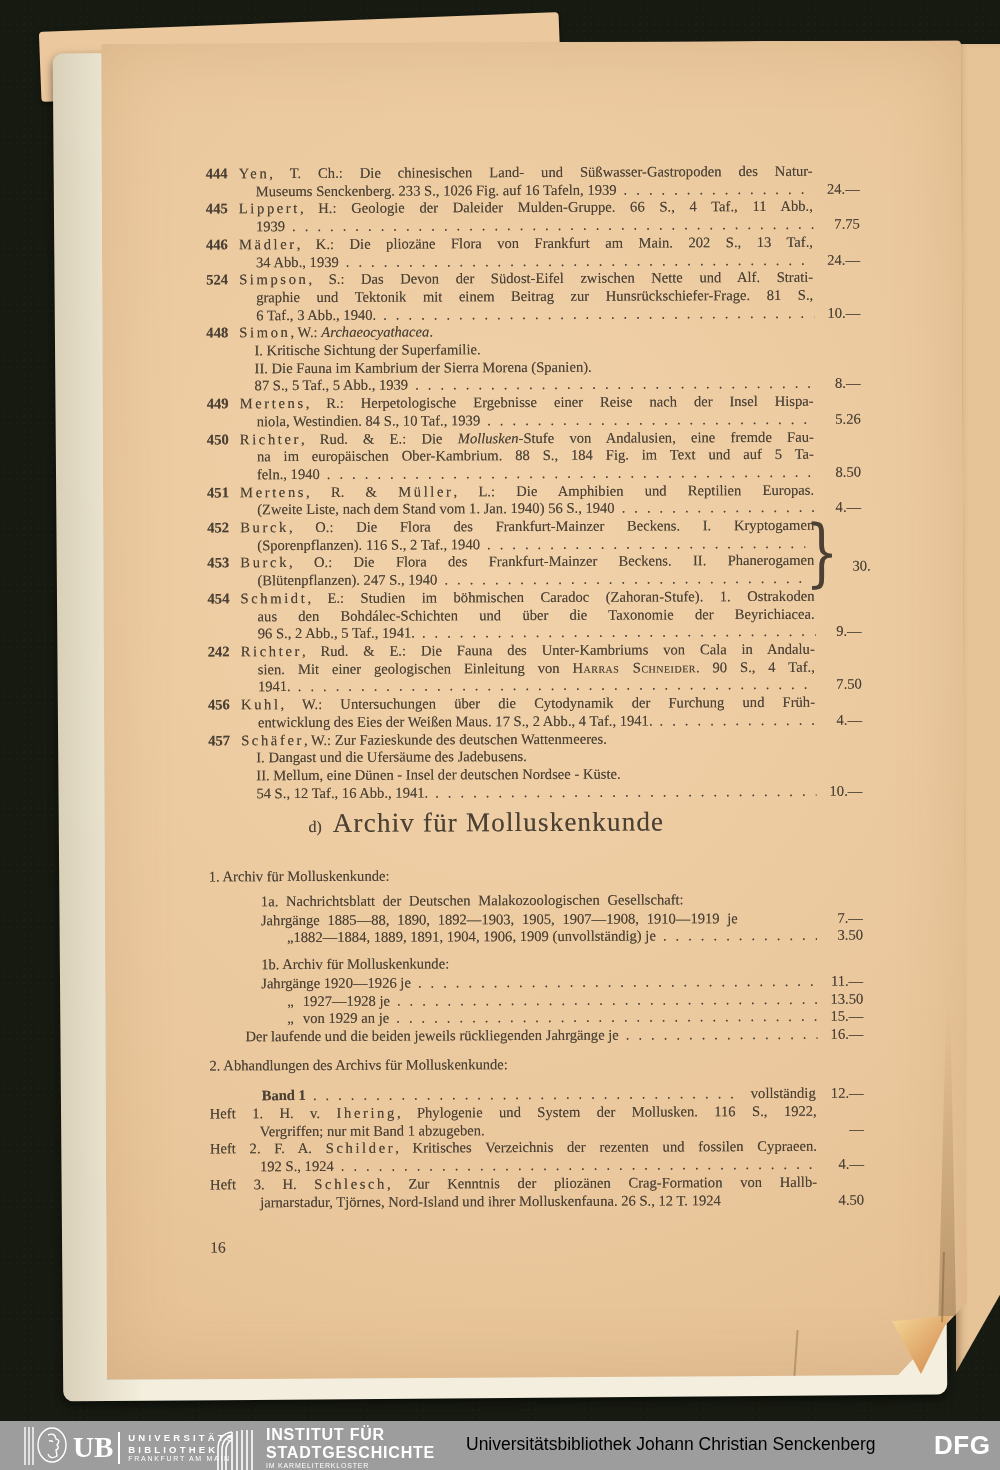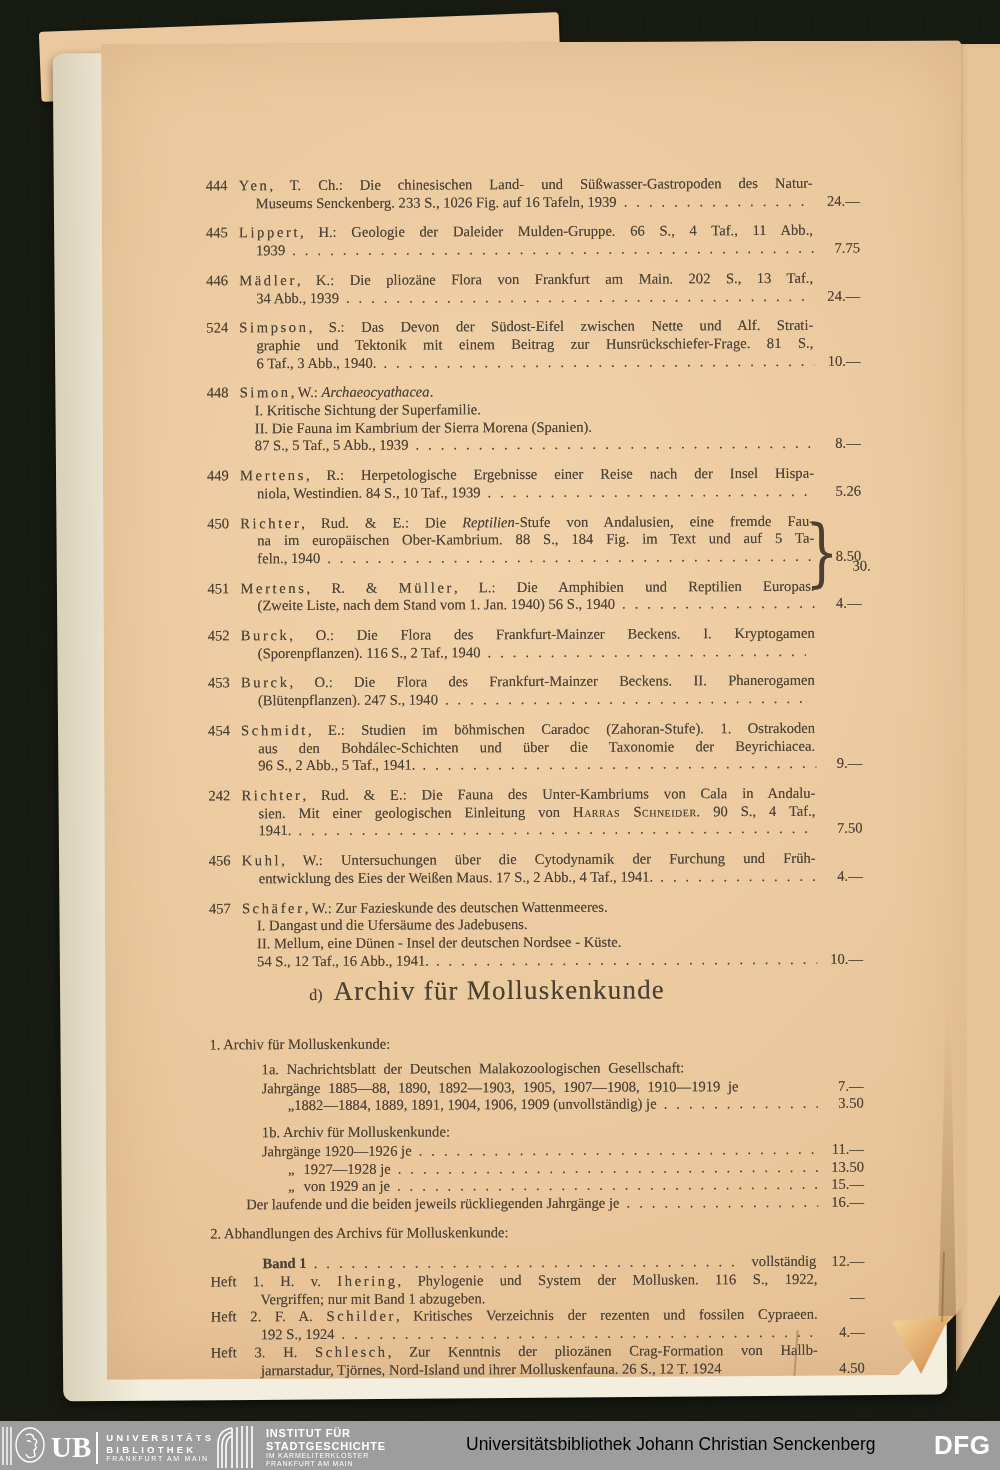--- a/index.html
+++ b/index.html
@@ -37,21 +37,21 @@
   
   .content{position:absolute;left:104px;top:122px;width:654px;
     font-size:14.6px;line-height:17.7px;color:#4a4034;
     text-shadow:0 0 .4px rgba(74,64,52,.55);}
   #entries{position:relative;}
   .line{position:relative;}
   .l1{padding-left:50px;}
   .l2{padding-left:48px;}
   .j{text-align:justify;text-align-last:justify;padding-right:47px;}
   .f{display:flex;align-items:baseline;}
-  .num{display:inline-block;width:33px;font-weight:400;margin-top:12px;}
+  .num{display:inline-block;width:33px;font-weight:700;}
   .sp{letter-spacing:2.6px;}
   .it{font-style:italic;}
   .sc{font-variant:small-caps;letter-spacing:.5px;}
   .bd{font-weight:700;}
   .txt{white-space:pre;}
   .dots{flex:1 1 auto;overflow:hidden;white-space:nowrap;letter-spacing:9px;padding-left:7px;}
   .fill{flex:1 1 auto;}
   .price{flex:0 0 46px;text-align:right;white-space:nowrap;}
   .tail{padding:0 2px 0 10px;white-space:nowrap;}
   .brace{position:absolute;left:598px;display:flex;align-items:center;}
@@ -66,29 +66,29 @@
   .rml{margin-left:52px;}
   .rml36{margin-left:36px;}
   .q{display:inline-block;width:68px;padding-left:26px;box-sizing:border-box;}
   .band-row{display:flex;align-items:baseline;margin:13px 0 0 52px;}
   .gap-b{margin-top:9px;}
   .gap-s2{margin-top:11px;}
   .pageno{margin-top:27px;font-size:15.5px;}
   
   .footer{position:absolute;left:0;top:1421px;width:1000px;height:49px;background:#9d9d9d;
     font-family:"Liberation Sans",sans-serif;color:#fff;}
-  .f-ub{position:absolute;left:0;top:4px;display:flex;align-items:center;}
+  .f-ub{position:absolute;left:22px;top:4px;display:flex;align-items:center;}
   .ub-abbr{font-family:"Liberation Serif",serif;font-weight:700;font-size:29px;margin:2px 5px 0 3px;}
   .ub-sep{width:2px;height:32px;background:#fff;margin:4px 8px 0 0;}
   .ub-lines{display:flex;flex-direction:column;line-height:1.2;margin-top:4px;}
   .ub-l{font-size:9.5px;letter-spacing:3.2px;font-weight:700;}
   .ub-l3{font-size:7px;letter-spacing:1.7px;font-weight:400;}
   .f-inst{position:absolute;left:212px;top:2px;display:flex;align-items:center;}
   .inst-lines{margin-left:8px;line-height:1.12;margin-top:3px;}
-  .inst-b{font-size:11px;font-weight:700;letter-spacing:.8px;}
+  .inst-b{font-size:16px;font-weight:700;letter-spacing:.8px;}
   .inst-s{font-size:7px;letter-spacing:.8px;}
   .f-lib{position:absolute;left:466px;top:13px;font-size:17.5px;color:#000000;}
   .f-dfg{position:absolute;left:934px;top:9px;font-weight:700;font-size:26px;letter-spacing:.5px;}
 </style>
 </head>
 <body>
 
 <div class="back-sheet"></div>
 <div class="white-sheet"></div>
 <div class="page-flap"></div>
@@ -141,21 +141,21 @@
         </div>
         <div>
           <div class="line j"><span class="num">449</span><span class="sp">Mertens</span>, R.: Herpetologische Ergebnisse einer Reise nach der Insel Hispa-</div>
           <div class="line l1 f">
             <span class="txt">niola, Westindien. 84 S., 10 Taf., 1939</span>
             <span class="dots">..........................................................................................</span>
             <span class="price">5.26</span>
           </div>
         </div>
         <div>
-          <div class="line j"><span class="num">450</span><span class="sp">Richter</span>, Rud. &amp; E.: Die <span class="it">Reptilien</span>-Stufe von Andalusien, eine fremde Fau-</div>
+          <div class="line j"><span class="num">450</span><span class="sp">Richter</span>, Rud. &amp; E.: Die <span class="it">Mollusken</span>-Stufe von Andalusien, eine fremde Fau-</div>
           <div class="line l1 j">na im europäischen Ober-Kambrium. 88 S., 184 Fig. im Text und auf 5 Ta-</div>
           <div class="line l1 f">
             <span class="txt">feln., 1940</span>
             <span class="dots">..........................................................................................</span>
             <span class="price">8.50</span>
           </div>
         </div>
         <div>
           <div class="line j"><span class="num">451</span><span class="sp">Mertens</span>, R. &amp; <span class="sp">Müller</span>, L.: Die Amphibien und Reptilien Europas.</div>
           <div class="line l1 f">

